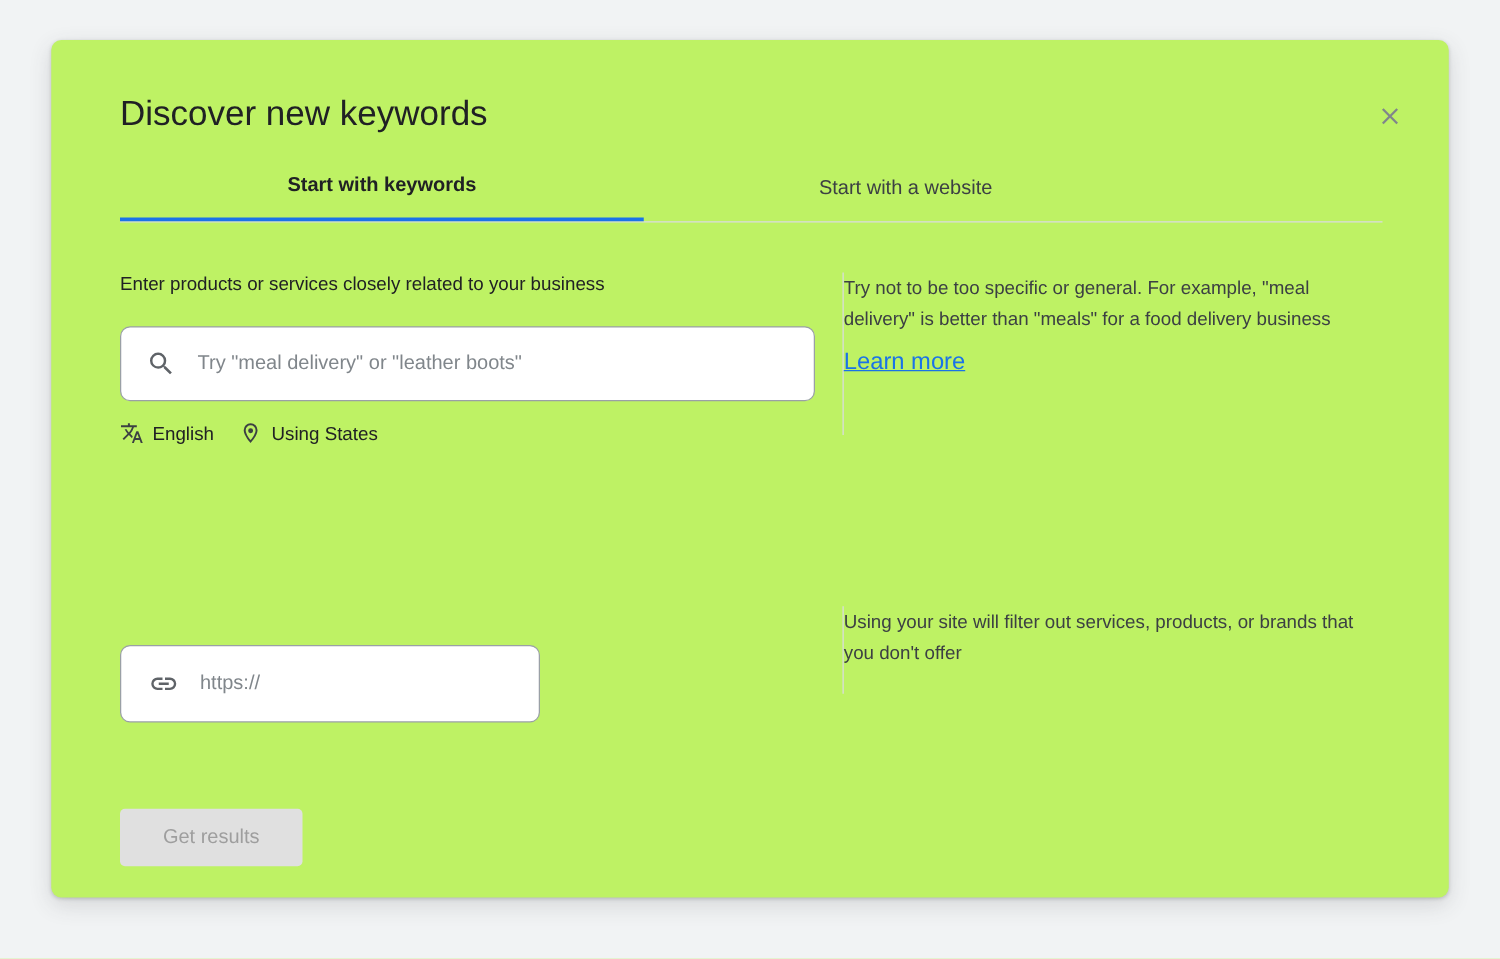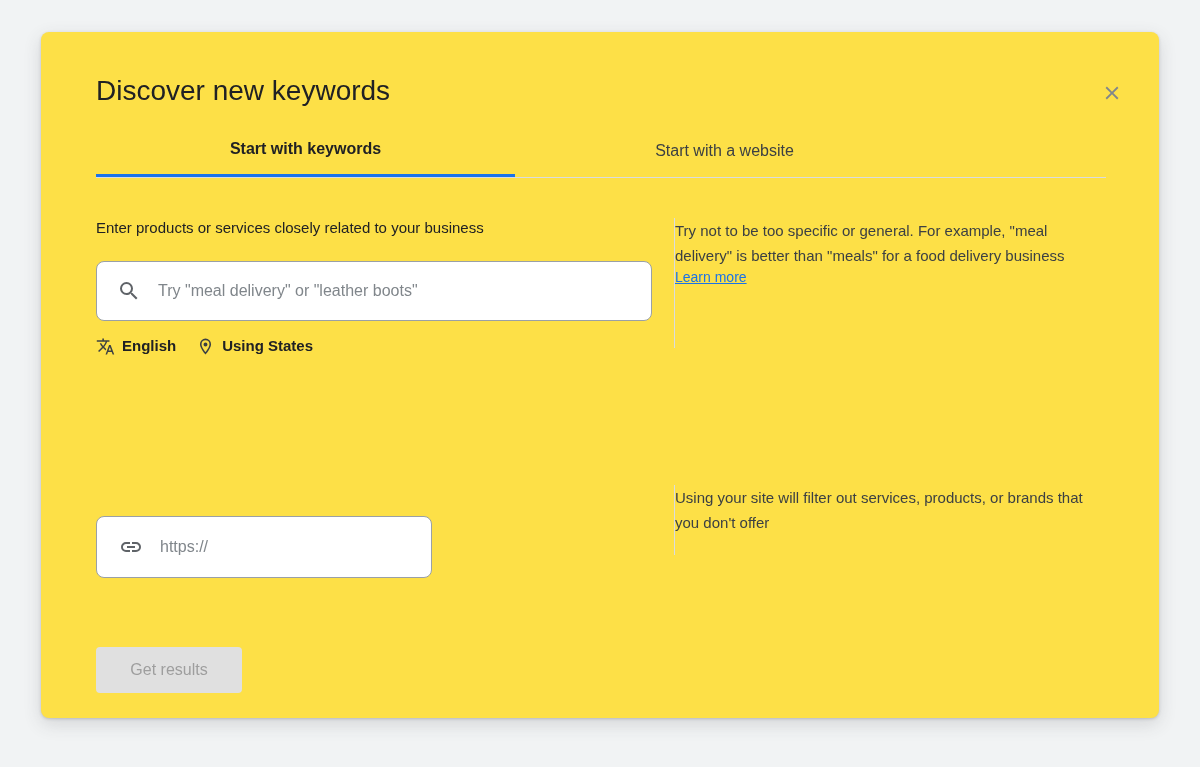--- a/index.html
+++ b/index.html
@@ -14,21 +14,21 @@
     -webkit-font-smoothing: antialiased;
     overflow: hidden;
   }
 
   .dialog {
     position: absolute;
     left: 41px;
     top: 32px;
     width: 1118px;
     height: 686px;
-    background: #fde047;
+    background: #bef264;
     border-radius: 8px;
     box-shadow: 0 1px 3px rgba(60,64,67,0.22), 0 6px 18px rgba(60,64,67,0.16);
     box-sizing: border-box;
   }
 
   
   .dialog-title {
     position: absolute;
     left: 55px;
     top: 42px;
@@ -136,24 +136,23 @@
   .meta-row {
     position: absolute;
     left: 55px;
     top: 303px;
     display: flex;
     align-items: center;
     height: 22px;
   }
   .meta-item {
     display: flex;
-    align-items: flex-start;
+    align-items: flex-end;
     cursor: pointer;
     margin-right: 20px;
-    font-weight: bold;
   }
   .meta-item:last-child { margin-right: 0; }
   .meta-item .m-icon {
     display: flex;
     align-items: center;
     margin-right: 7px;
   }
   .meta-item .m-text {
     font-size: 15px;
     color: #202124;
@@ -168,21 +167,22 @@
   }
   .helper-1 { left: 633px; top: 186px; width: 420px; height: 130px; }
   .helper-2 { left: 633px; top: 453px; width: 420px; height: 70px; }
   .helper-text {
     font-size: 15px;
     line-height: 25px;
     color: #3c4043;
   }
   .helper-link {
     display: inline-block;
-    font-size: 14px;
+    margin-top: 11px;
+    font-size: 19px;
     color: #1a73e8;
     text-decoration: underline;
     cursor: pointer;
   }
 
   
   .label-site {
     left: 55px;
     top: 420px;
     display: flex;

